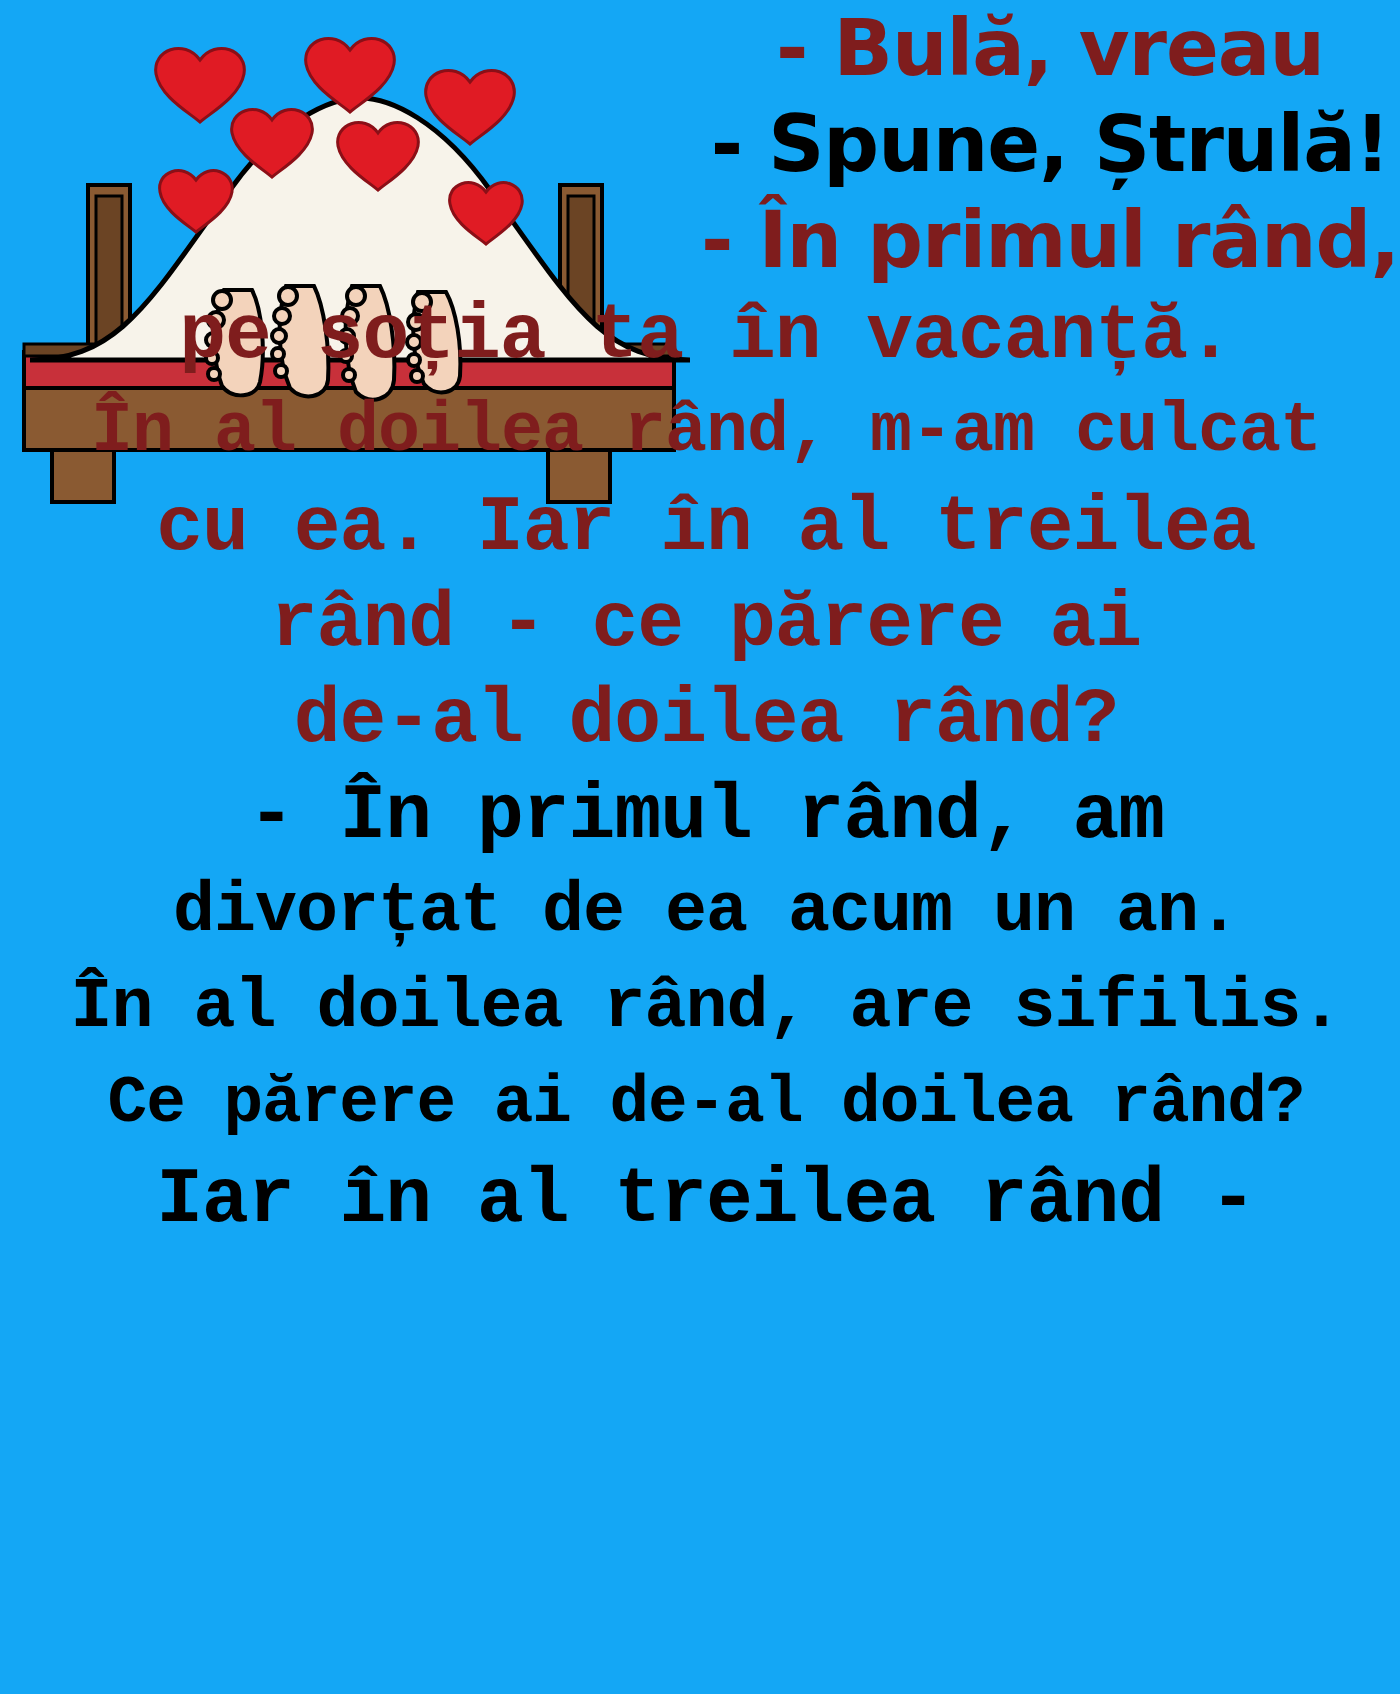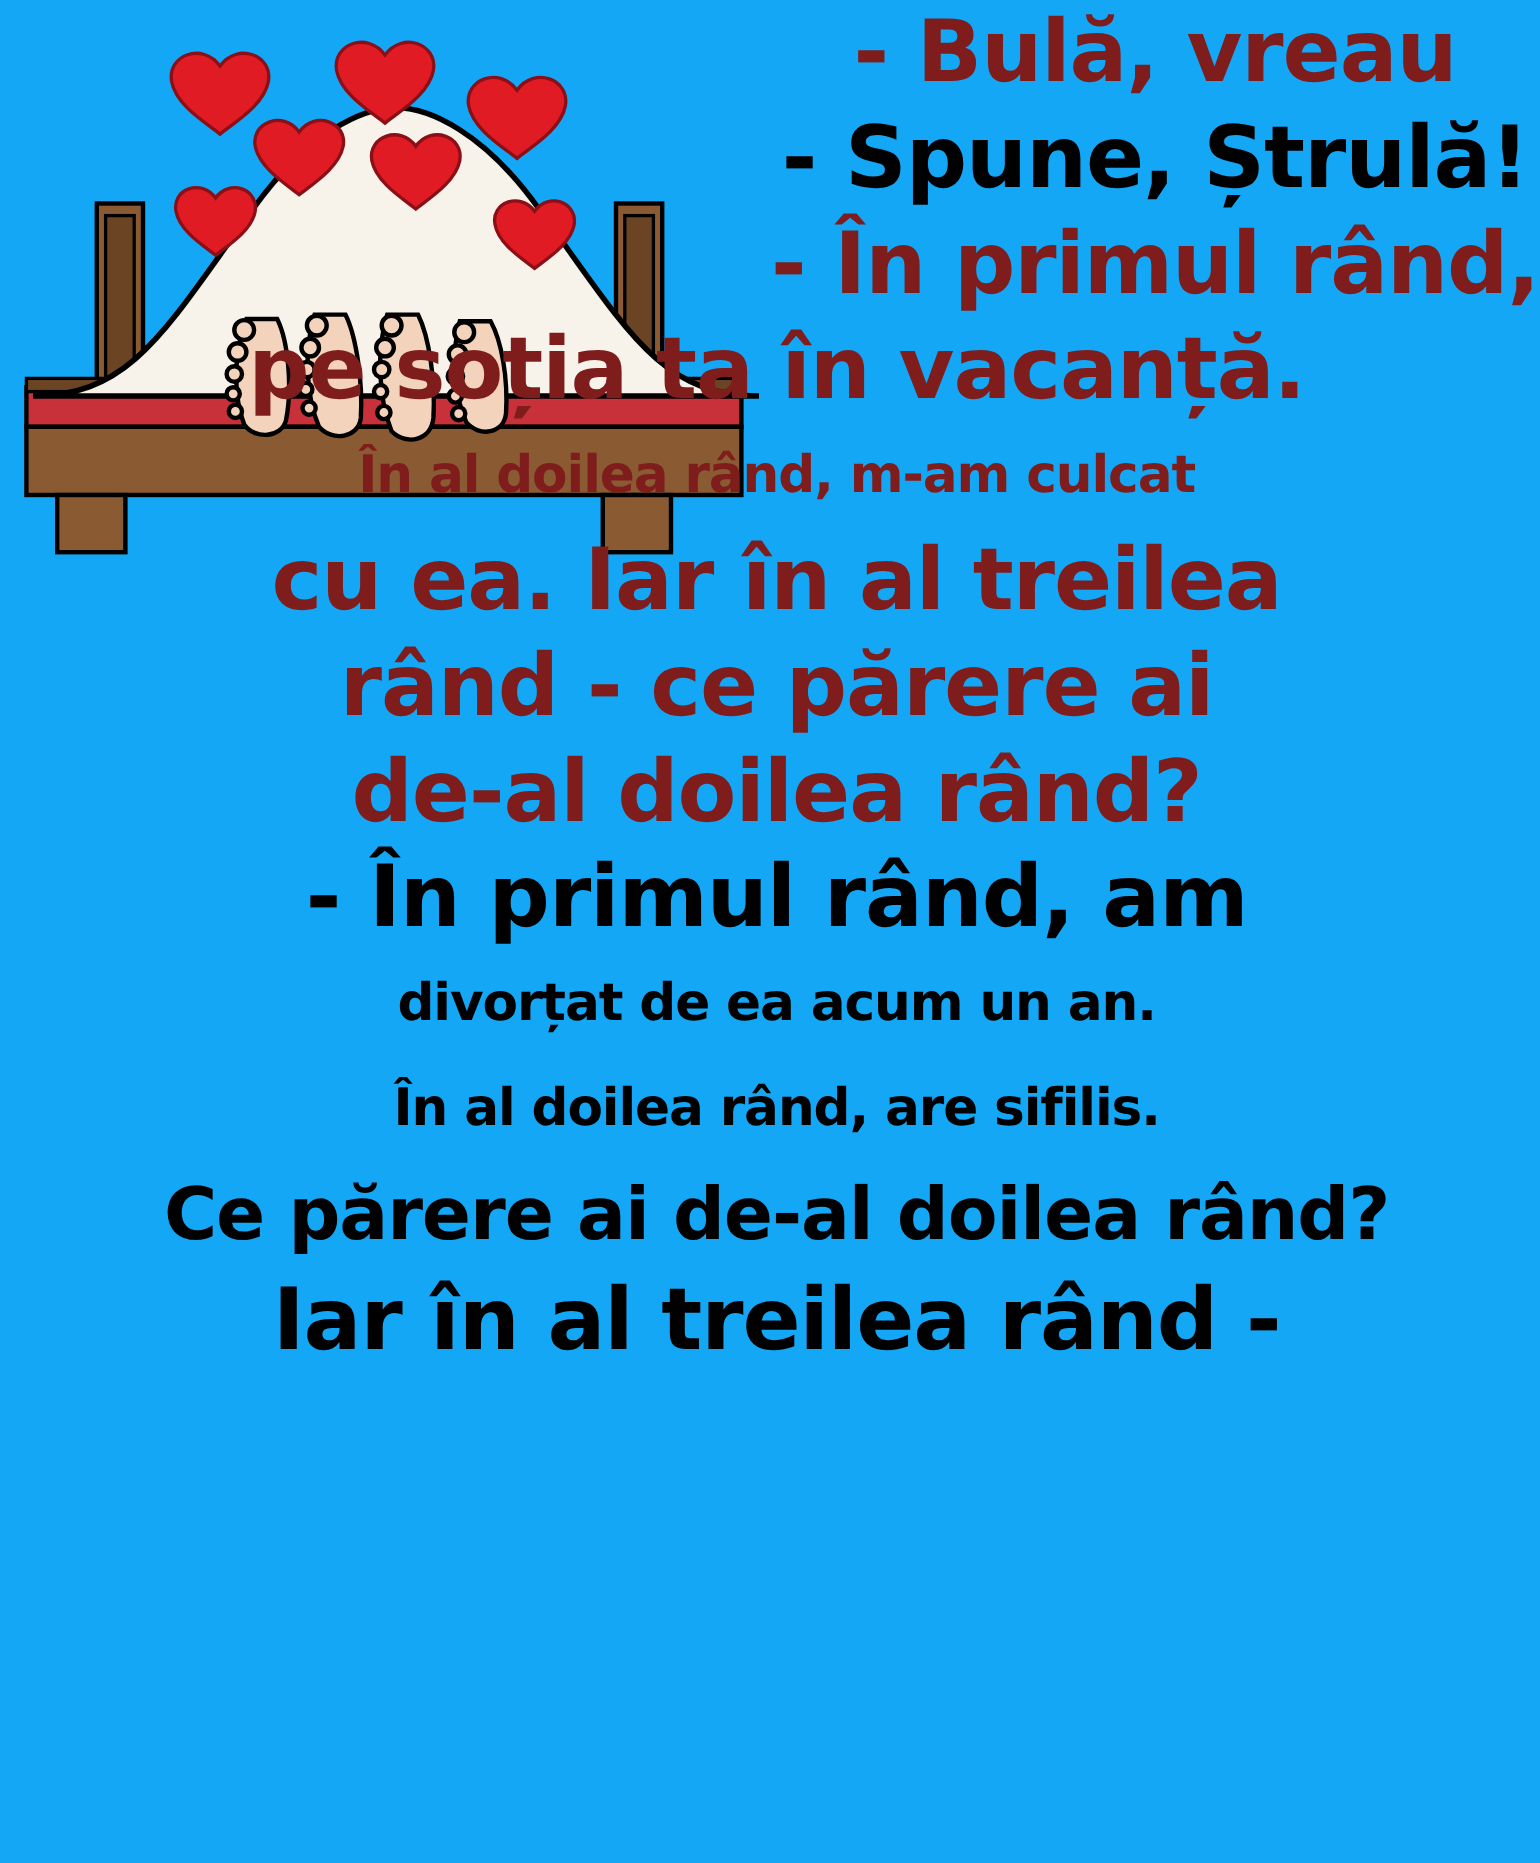--- a/index.html
+++ b/index.html
@@ -58,23 +58,24 @@
   .black { color: #7f1d1d; }
   .red   { color: #000000; }
 
   
   .indent-right {
     padding-left: 700px;
     text-align: center;
   }
   .full {
     padding-left: 12px;
+    font-family: Liberation Mono, monospace;
   }
   .small {
-    font-size: 47px;
+    font-size: 70px;
   }
   .xsmall {
     font-size: 66px;
   }
 </style>
 </head>
 <body>
 
 <div id="meme">
 

